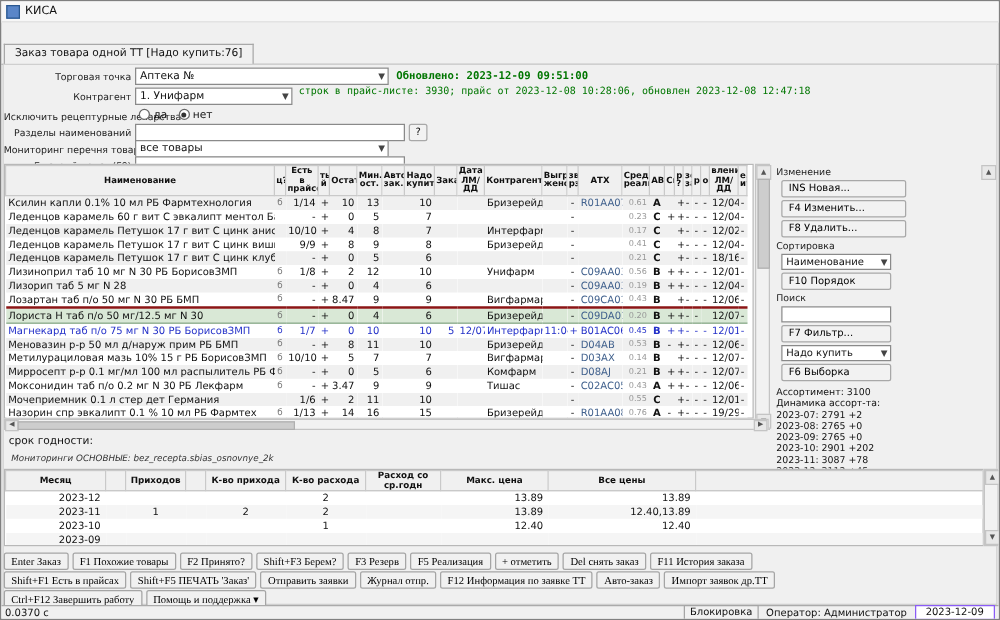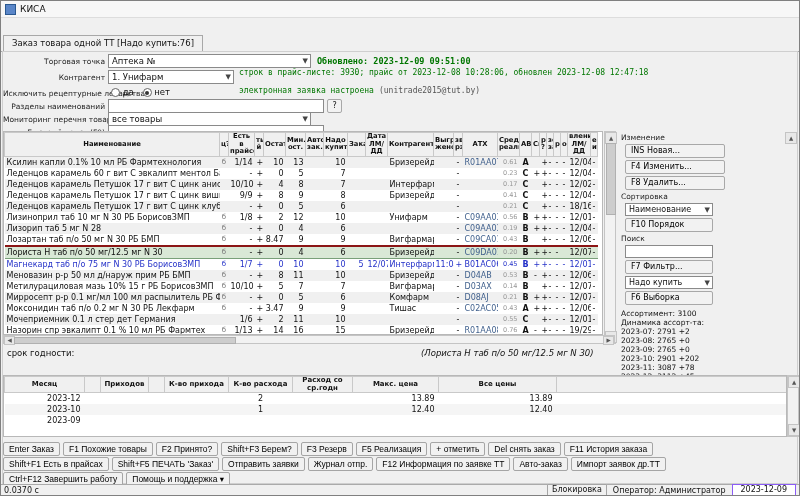--- a/index.html
+++ b/index.html
@@ -65,21 +65,21 @@
   .infoline{position:absolute;left:0;top:347px;width:800px;height:13px;font-size:8.5px;}
   .moncap{position:absolute;left:8px;top:362px;font-size:7px;font-style:italic;color:#333;}
   .botwrap{position:absolute;left:2px;top:374px;width:784px;height:62px;background:#fff;border:1px solid #b8b8b8;box-sizing:border-box;overflow:hidden;}
   table.bot{border-collapse:collapse;table-layout:fixed;width:782px;font-size:8px;}
   table.bot th{background:#f0f0f0;border:1px solid #c9c9c9;font-size:7px;font-weight:bold;height:15px;line-height:1.1;padding:0 2px;overflow:hidden;}
   table.bot td{height:11px;line-height:11px;padding:0 4px;white-space:nowrap;overflow:hidden;}
   table.bot tbody tr:nth-child(even){background:#f5f5f5;}
   
   .actions{position:absolute;left:2px;display:flex;gap:3px;}
   .abtn{height:14px;background:#f1f1f1;border:1px solid #a5a5a5;border-radius:2px;font-size:8.5px;
-        padding:0 5px;font-family:Liberation Sans, sans-serif;line-height:12px;white-space:nowrap;}
+        padding:0 5px;font-family:Liberation Serif, serif;line-height:12px;white-space:nowrap;}
   .statusbar{position:absolute;left:0;right:0;bottom:0;height:11px;border-top:1px solid #aaa;background:#f0f0f0;
              font-size:8px;display:flex;align-items:center;padding:0 3px;box-sizing:border-box;}
   .lockbtn{border:1px solid #a5a5a5;background:#f1f1f1;font-size:8px;height:10px;line-height:9px;padding:0 4px;border-radius:1px;}
   .datebox{background:#fff;border:1px solid #8b5cf6;padding:0 8px;height:10px;line-height:9px;font-size:8px;}
 </style>
 </head>
 <body>
 
 <div class="app">
   <div class="titlebar">
@@ -100,24 +100,20 @@
     <span class="caret">▼</span>
   </span>
   <span class="green b" style="position:absolute;left:316px;top:55px;">Обновлено: 2023-12-09 09:51:00</span>
 
   <span class="flabel" style="top:72px;">Контрагент</span>
   <span class="combo" style="left:107px;top:69px;width:126px;">
     <span>1. Унифарм</span>
     <span class="caret">▼</span>
   </span>
   <span class="green" style="position:absolute;left:238px;top:67px;">строк в прайс-листе: 3930; прайс от 2023-12-08 10:28:06, обновлен 2023-12-08 12:47:18</span>
-  <span style="position:absolute;left:238px;top:77px;">
-    <span class="green">электронная заявка настроена</span>
-    <span style="font-size:8px;color:#555;font-family:'DejaVu Sans Mono',monospace;">(unitrade2015@tut.by)</span>
-  </span>
 
   <span class="flabel" style="top:88px;">Исключить рецептурные лекарства</span>
   <span style="position:absolute;left:110px;top:86px;font-size:8.5px;">
     <span class="radio"></span>
     <span>да</span>
     <span class="radio checked" style="margin-left:6px;"></span>
     <span>нет</span>
   </span>
 
   <span class="flabel" style="top:101px;">Разделы наименований</span>
@@ -635,22 +631,22 @@
         </div>
     </div>
   </div>
 
   <div class="infoline">
     <span style="position:absolute;left:6px;">срок годности:</span>
     <span style="position:absolute;left:215px;margin-top:44px;">
       <span>Последняя закупочная цена:</span>
       <b>9.82</b>
     </span>
-    <span style="position:absolute;left:420px;font-style:italic;">(Лориста Н таб п/о 50 мг/12.5 мг N 30)</span>
-  </div>
+  </div>
+  <div class="moncap">Мониторинги ОСНОВНЫЕ: bez_recepta.sbias_osnovnye_2k</div>
 
   <div class="botwrap">
     <table class="bot" id="bot-grid">
         <colgroup>
           <col style="width: 80px;">
           <col style="width: 16px;">
           <col style="width: 48px;">
           <col style="width: 16px;">
           <col style="width: 64px;">
           <col style="width: 64px;">
@@ -677,20 +673,32 @@
           <tr>
             <td style="text-align: right;">2023-12</td>
             <td style="text-align: center;"></td>
             <td style="text-align: center;"></td>
             <td style="text-align: center;"></td>
             <td style="text-align: center;"></td>
             <td style="text-align: center;">2</td>
             <td style="text-align: center;"></td>
             <td style="text-align: right;">13.89</td>
             <td style="text-align: right;">13.89</td>
+            <td style="text-align: left;"></td>
+          </tr>
+          <tr>
+            <td style="text-align: right;">2023-11</td>
+            <td style="text-align: center;"></td>
+            <td style="text-align: center;">1</td>
+            <td style="text-align: center;"></td>
+            <td style="text-align: center;">2</td>
+            <td style="text-align: center;">2</td>
+            <td style="text-align: center;"></td>
+            <td style="text-align: right;">13.89</td>
+            <td style="text-align: right;">12.40,13.89</td>
             <td style="text-align: left;"></td>
           </tr>
           <tr>
             <td style="text-align: right;">2023-10</td>
             <td style="text-align: center;"></td>
             <td style="text-align: center;"></td>
             <td style="text-align: center;"></td>
             <td style="text-align: center;"></td>
             <td style="text-align: center;">1</td>
             <td style="text-align: center;"></td>

